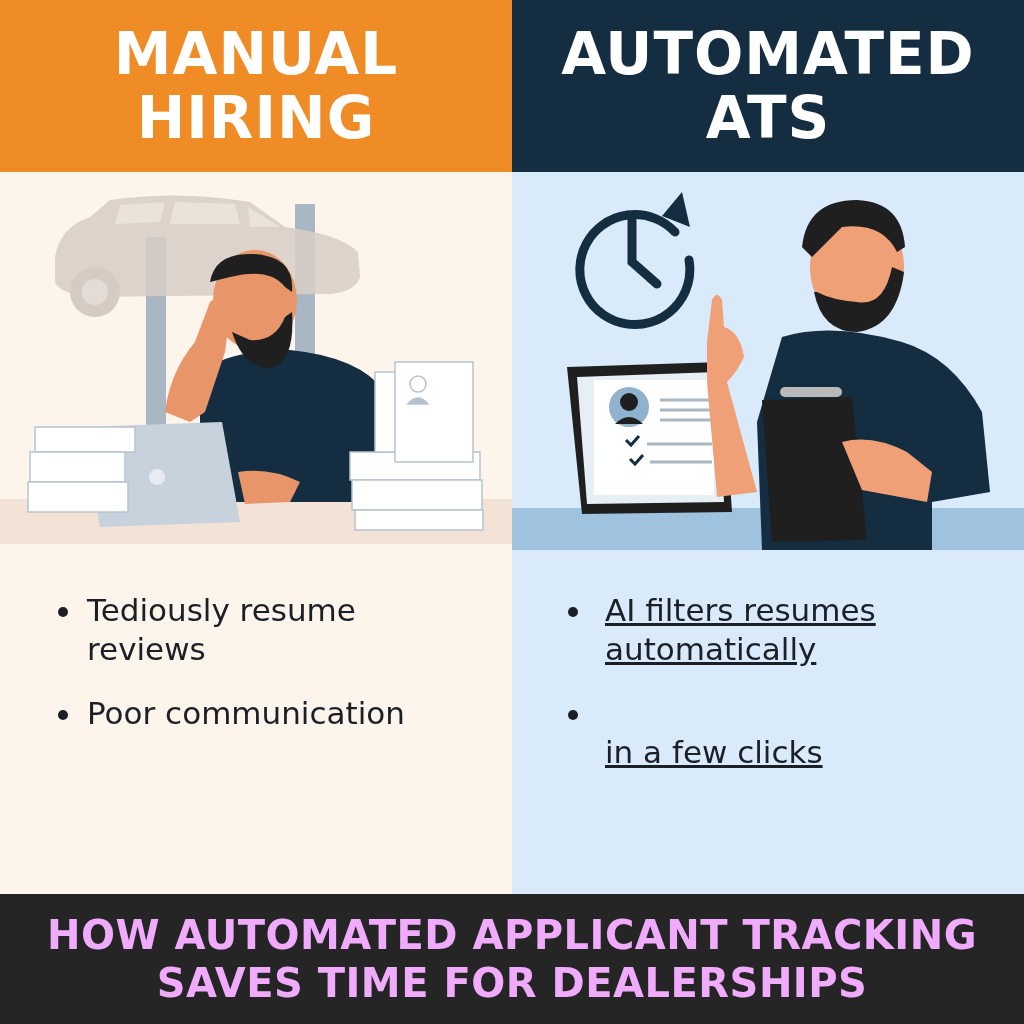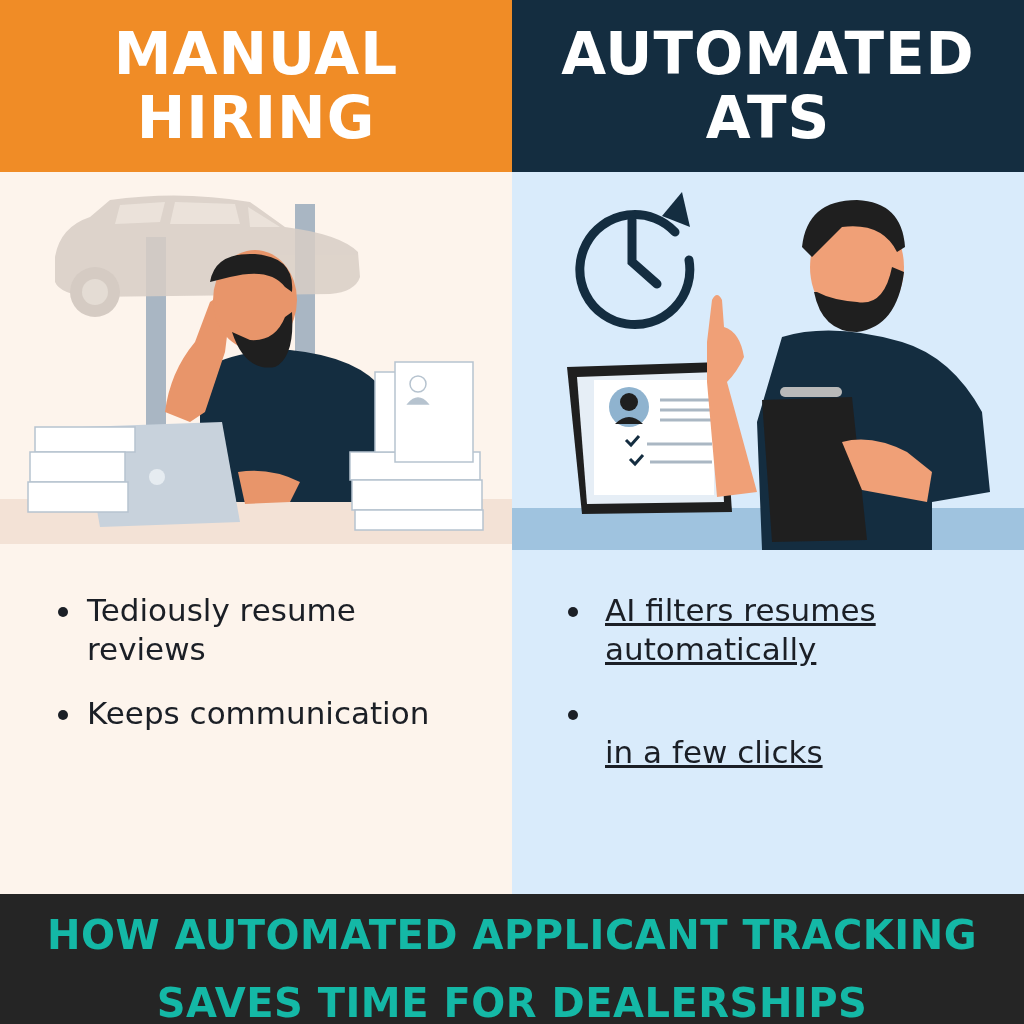--- a/index.html
+++ b/index.html
@@ -13,21 +13,21 @@
     .header span { display: block; color: #fff; font-family: "DejaVu Sans", sans-serif; font-weight: bold; font-size: 58px; line-height: 64px; letter-spacing: 1px; }
     .illus { position: absolute; top: 172px; left: 0; width: 512px; height: 380px; }
     .bullets { position: absolute; top: 575px; left: 0; width: 512px; margin: 16px; padding: 0; list-style: none; }
     .bullets li { position: relative; font-family: "DejaVu Sans", sans-serif; font-size: 31px; line-height: 39px; color: #1b1f26; margin-bottom: 25px; }
     .left .bullets li { padding-left: 71px; }
     .right .bullets li { padding-left: 588px; padding-left: 77px; text-decoration: underline; }
     .bullets li .dot { position: absolute; top: 16px; width: 10px; height: 10px; border-radius: 50%; background: #1b1f26; }
     .left .bullets li .dot { left: 42px; }
     .right .bullets li .dot { left: 40px; }
     .footer { position: absolute; left: 0; top: 894px; width: 1024px; height: 130px; background: #252525; display: flex; flex-direction: column; align-items: center; justify-content: center; }
-    .footer span { display: block; color: #14b8a6; font-family: "DejaVu Sans", sans-serif; font-weight: bold; font-size: 40px; line-height: 48px; letter-spacing: 0.5px; margin-top: 20px; }
+    .footer span { display: block; color: #f0abfc; font-family: "DejaVu Sans", sans-serif; font-weight: bold; font-size: 40px; line-height: 48px; letter-spacing: 0.5px; }
   </style>
 </head>
 <body>
 
 <div class="col left">
   <div class="header">
     <span>MANUAL</span>
     <span>HIRING</span>
   </div>
 
@@ -77,21 +77,21 @@
   </div>
 
   <ul class="bullets">
     <li>
       <span class="dot"></span>
       <span>Tediously resume</span><br>
       <span>reviews</span>
     </li>
     <li>
       <span class="dot"></span>
-      <span>Keeps communication</span><br>
+      <span>Poor communication</span><br>
     </li>
   </ul>
 </div>
 
 <div class="col right">
   <div class="header">
     <span>AUTOMATED</span>
     <span>ATS</span>
   </div>
 

